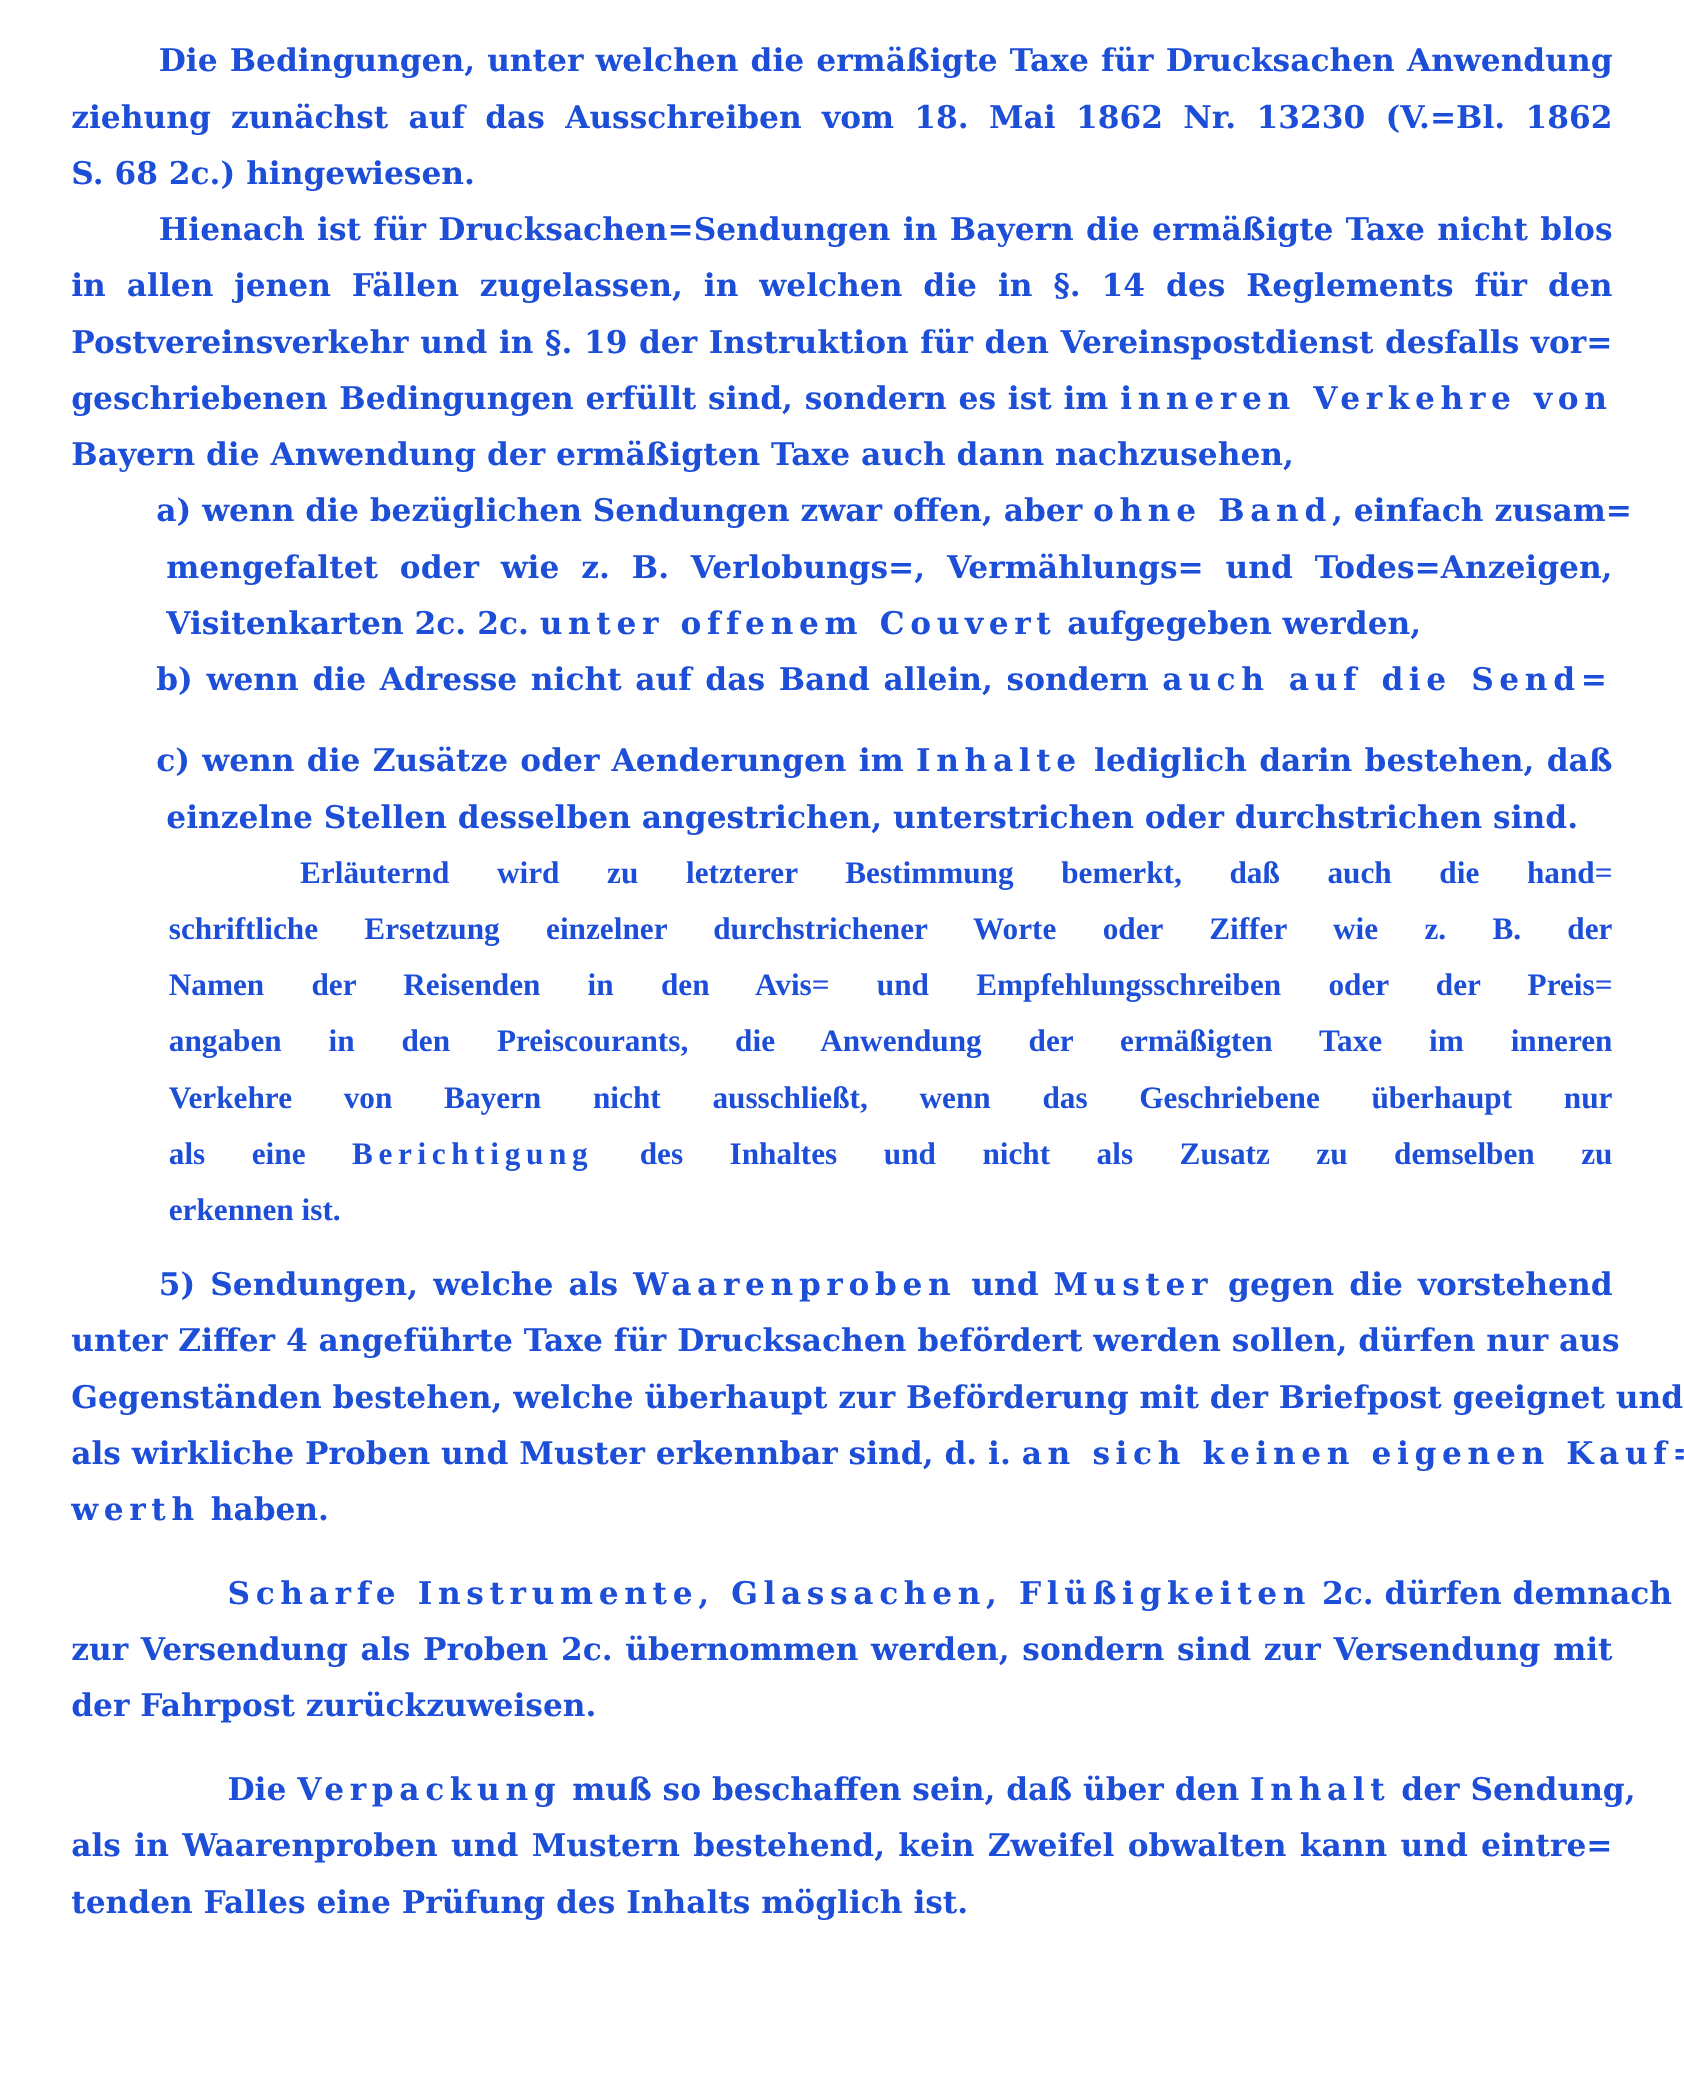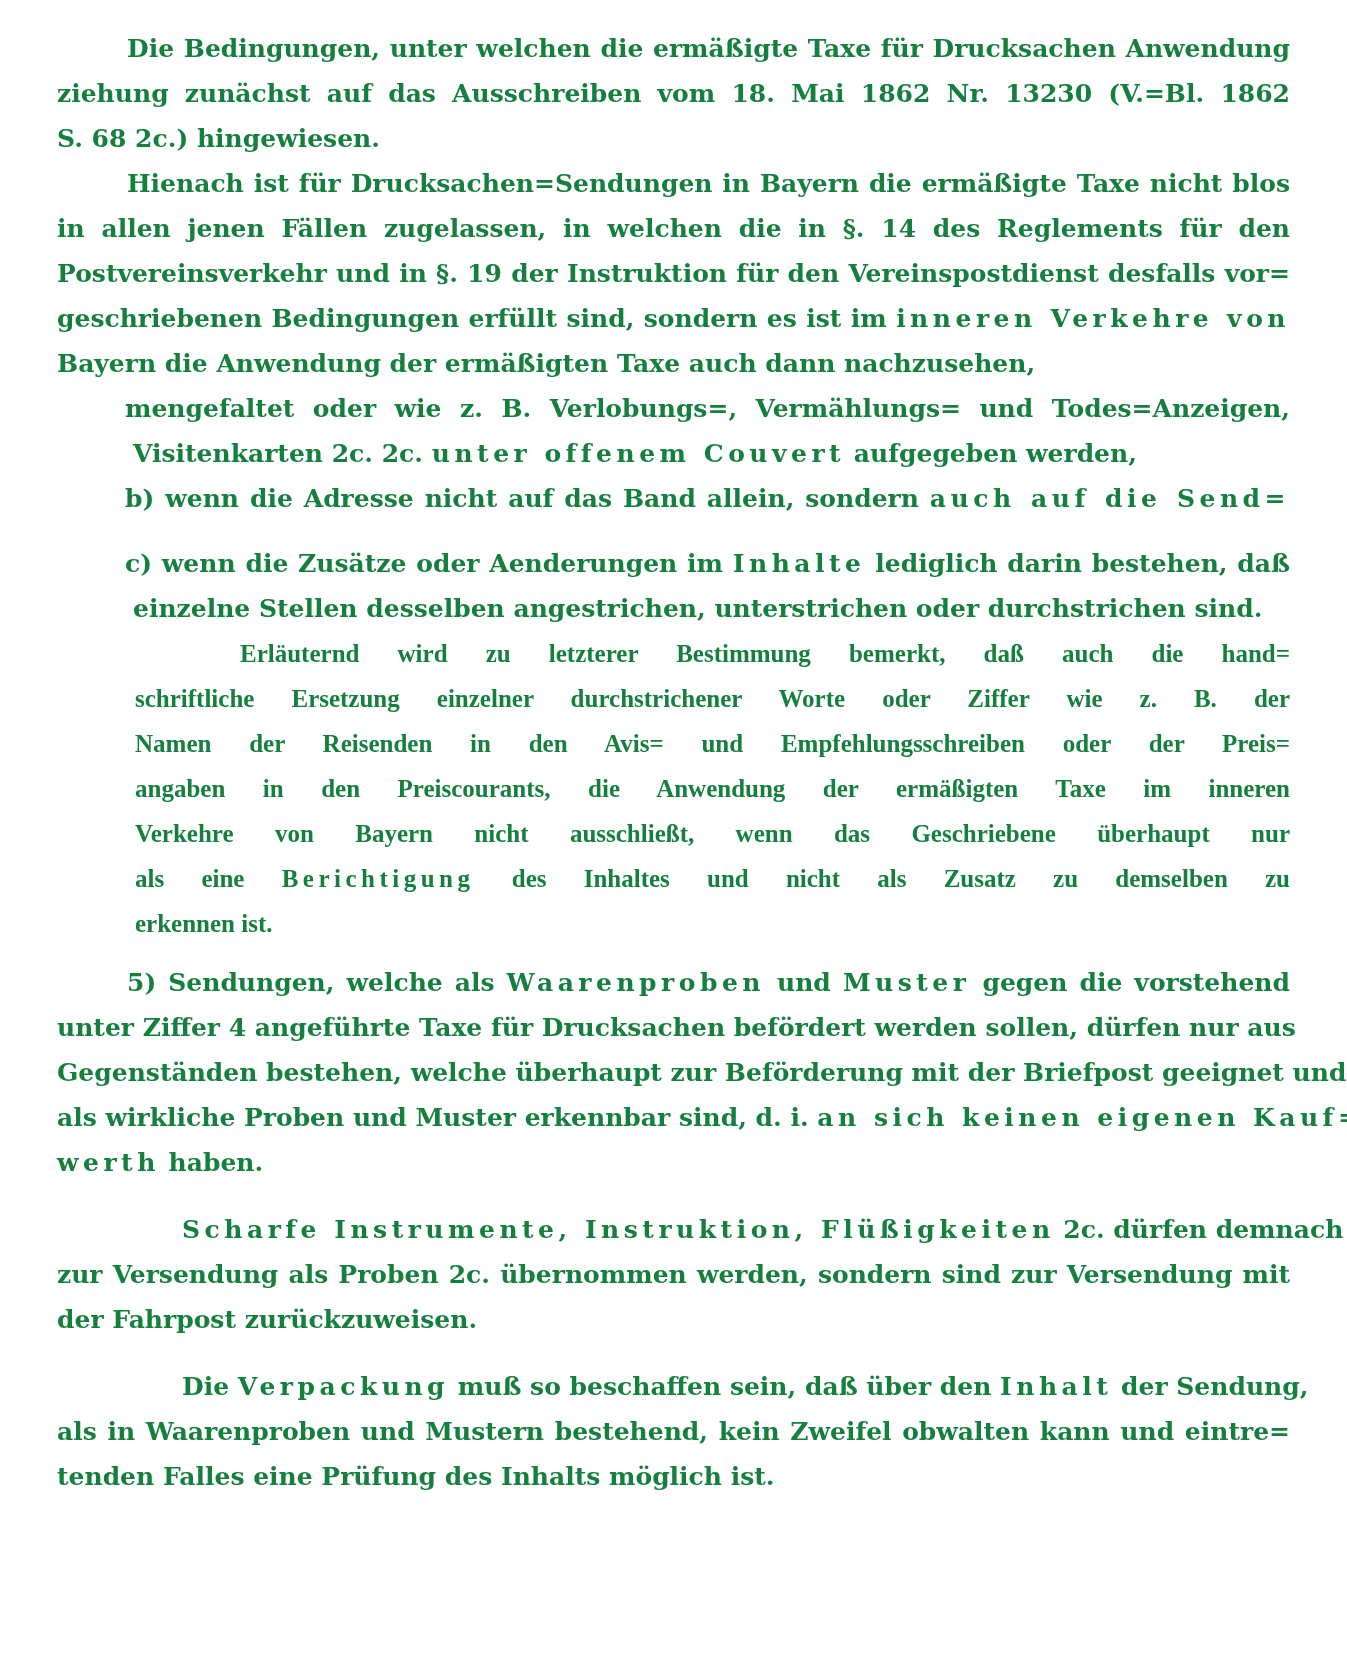--- a/index.html
+++ b/index.html
@@ -5,21 +5,21 @@
 <style>
   html, body {
     margin: 0;
     padding: 0;
     background: #ffffff;
   }
   .page {
     position: relative;
     width: 1233px;
     margin: 26px 0 0 57px;
-    color: #15803d;
+    color: #1d4ed8;
     font-family: "DejaVu Serif", "Liberation Serif", serif;
     font-weight: 700;
     font-size: 25px;
     line-height: 45px;
     -webkit-font-smoothing: antialiased;
   }
   .para { margin: 0; }
   .line {
     text-align: justify;
     text-align-last: justify;
@@ -53,20 +53,21 @@
       <div class="line last" data-name="text-line">S. 68 2c.) hingewiesen.</div>
     </div>
     <div class="para kind-plain" data-name="paragraph-hienach">
       <div class="line" data-name="text-line">Hienach ist für Drucksachen=Sendungen in Bayern die ermäßigte Taxe nicht blos</div>
       <div class="line" data-name="text-line">in allen jenen Fällen zugelassen, in welchen die in §. 14 des Reglements für den</div>
       <div class="line" data-name="text-line">Postvereinsverkehr und in §. 19 der Instruktion für den Vereinspostdienst desfalls vor=</div>
       <div class="line" data-name="text-line">geschriebenen Bedingungen erfüllt sind, sondern es ist im <span class="gesperrt" data-name="letterspaced-emphasis">inneren Verkehre von</span></div>
       <div class="line last" data-name="text-line">Bayern die Anwendung der ermäßigten Taxe auch dann nachzusehen,</div>
     </div>
     <div class="para kind-list" data-name="list-item-a">
+      <div class="line" data-name="text-line">a) wenn die bezüglichen Sendungen zwar offen, aber <span class="gesperrt" data-name="letterspaced-emphasis">ohne Band</span>, einfach zusam=</div>
       <div class="line" data-name="text-line">mengefaltet oder wie z. B. Verlobungs=, Vermählungs= und Todes=Anzeigen,</div>
       <div class="line last" data-name="text-line">Visitenkarten 2c. 2c. <span class="gesperrt" data-name="letterspaced-emphasis">unter offenem Couvert</span> aufgegeben werden,</div>
     </div>
     <div class="para kind-list" data-name="list-item-b">
       <div class="line" data-name="text-line">b) wenn die Adresse nicht auf das Band allein, sondern <span class="gesperrt" data-name="letterspaced-emphasis">auch auf die Send=</span></div>
     </div>
     <div class="para kind-list" data-name="list-item-c">
       <div class="line" data-name="text-line">c) wenn die Zusätze oder Aenderungen im <span class="gesperrt" data-name="letterspaced-emphasis">Inhalte</span> lediglich darin bestehen, daß</div>
       <div class="line last" data-name="text-line">einzelne Stellen desselben angestrichen, unterstrichen oder durchstrichen sind.</div>
     </div>
@@ -80,21 +81,21 @@
       <div class="line last" data-name="text-line">erkennen ist.</div>
     </div>
     <div class="para kind-plain" data-name="paragraph-5">
       <div class="line" data-name="text-line">5) Sendungen, welche als <span class="gesperrt" data-name="letterspaced-emphasis">Waarenproben</span> und <span class="gesperrt" data-name="letterspaced-emphasis">Muster</span> gegen die vorstehend</div>
       <div class="line" data-name="text-line">unter Ziffer 4 angeführte Taxe für Drucksachen befördert werden sollen, dürfen nur aus</div>
       <div class="line" data-name="text-line">Gegenständen bestehen, welche überhaupt zur Beförderung mit der Briefpost geeignet und</div>
       <div class="line" data-name="text-line">als wirkliche Proben und Muster erkennbar sind, d. i. <span class="gesperrt" data-name="letterspaced-emphasis">an sich keinen eigenen Kauf=</span></div>
       <div class="line last" data-name="text-line"><span class="gesperrt" data-name="letterspaced-emphasis">werth</span> haben.</div>
     </div>
     <div class="para kind-deep" data-name="paragraph-sharp-instruments">
-      <div class="line" data-name="text-line"><span class="gesperrt" data-name="letterspaced-emphasis">Scharfe Instrumente, Instruktion, Flüßigkeiten</span> 2c. dürfen demnach nicht</div>
+      <div class="line" data-name="text-line"><span class="gesperrt" data-name="letterspaced-emphasis">Scharfe Instrumente, Glassachen, Flüßigkeiten</span> 2c. dürfen demnach nicht</div>
       <div class="line" data-name="text-line">zur Versendung als Proben 2c. übernommen werden, sondern sind zur Versendung mit</div>
       <div class="line last" data-name="text-line">der Fahrpost zurückzuweisen.</div>
     </div>
     <div class="para kind-deep" data-name="paragraph-packaging">
       <div class="line" data-name="text-line">Die <span class="gesperrt" data-name="letterspaced-emphasis">Verpackung</span> muß so beschaffen sein, daß über den <span class="gesperrt" data-name="letterspaced-emphasis">Inhalt</span> der Sendung,</div>
       <div class="line" data-name="text-line">als in Waarenproben und Mustern bestehend, kein Zweifel obwalten kann und eintre=</div>
       <div class="line last" data-name="text-line">tenden Falles eine Prüfung des Inhalts möglich ist.</div>
     </div>
   </div>
 

